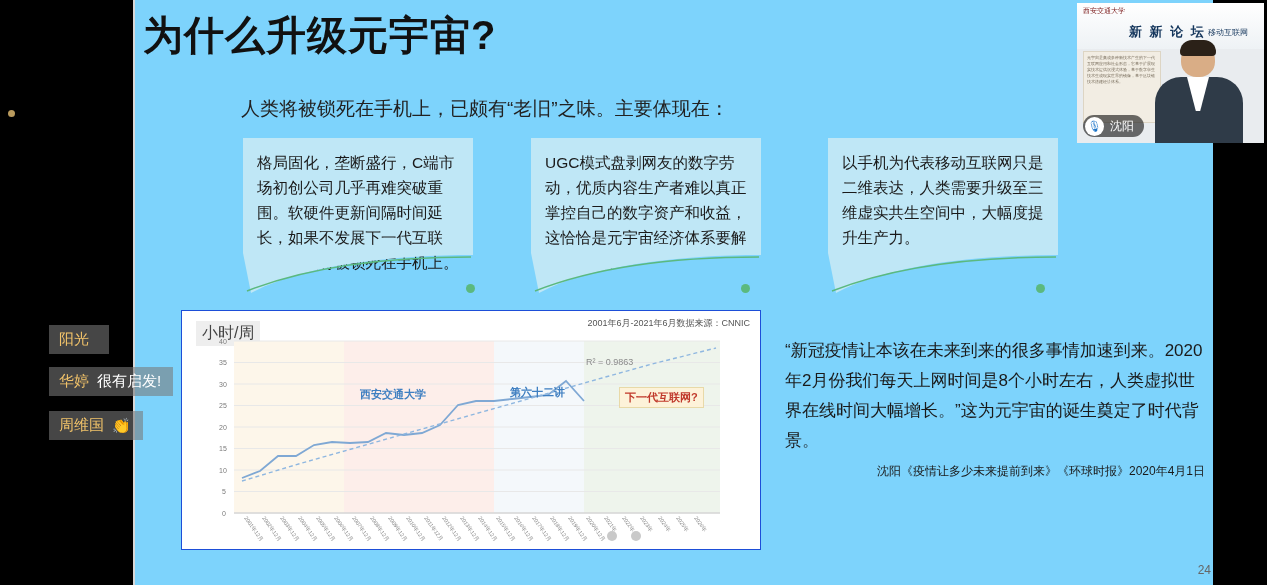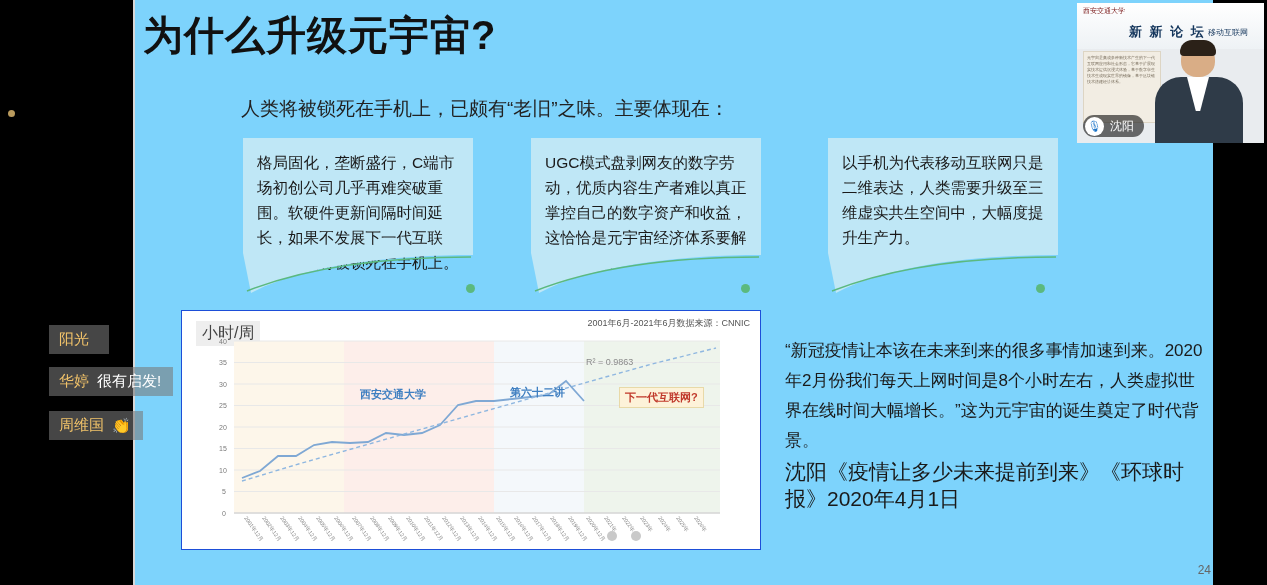--- a/index.html
+++ b/index.html
@@ -160,23 +160,24 @@
     width: 420px;
     font-size: 17px;
     line-height: 30px;
     color: #1a1a1a;
   }
   #citation {
     position: absolute;
     left: 652px;
     top: 458px;
     width: 420px;
-    font-size: 21px;
+    font-size: 12px;
     line-height: 27px;
     color: #1a1a1a;
+    text-align: right;
   }
   #page-number {
     position: absolute;
     right: 2px;
     bottom: 8px;
     font-size: 12px;
     color: #666;
   }
   
   #video-tile {

